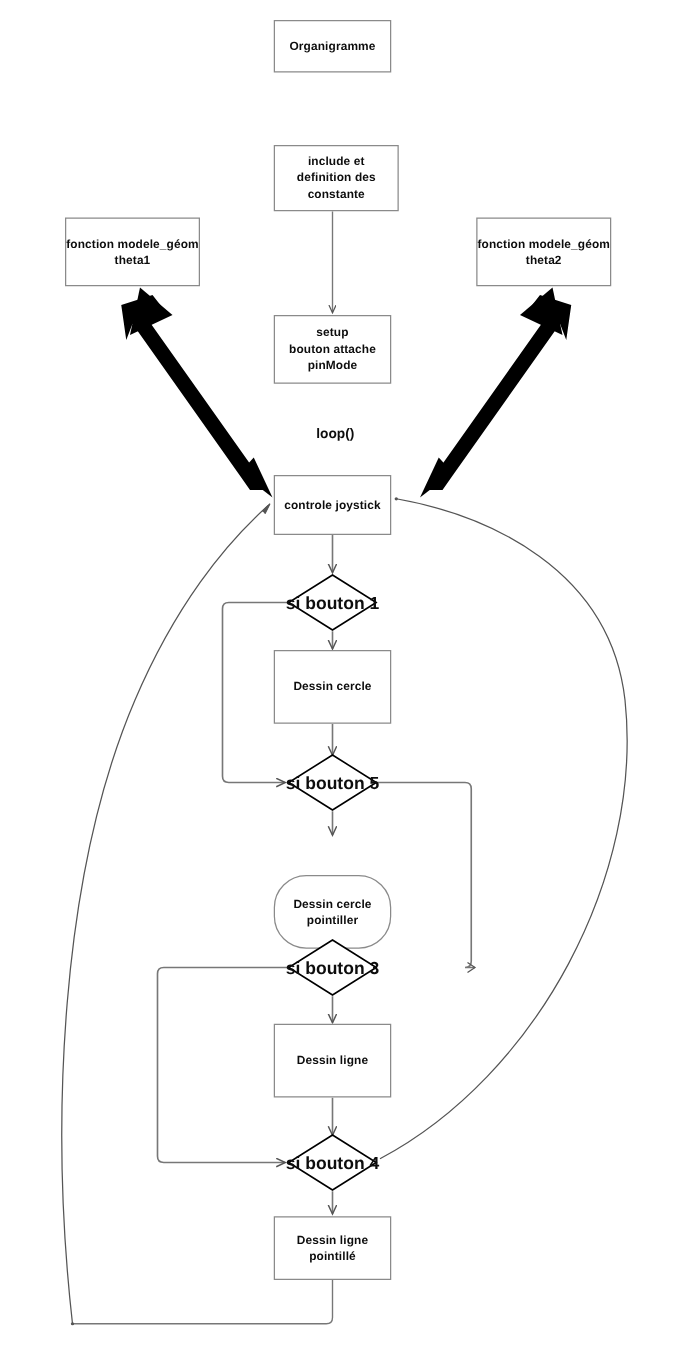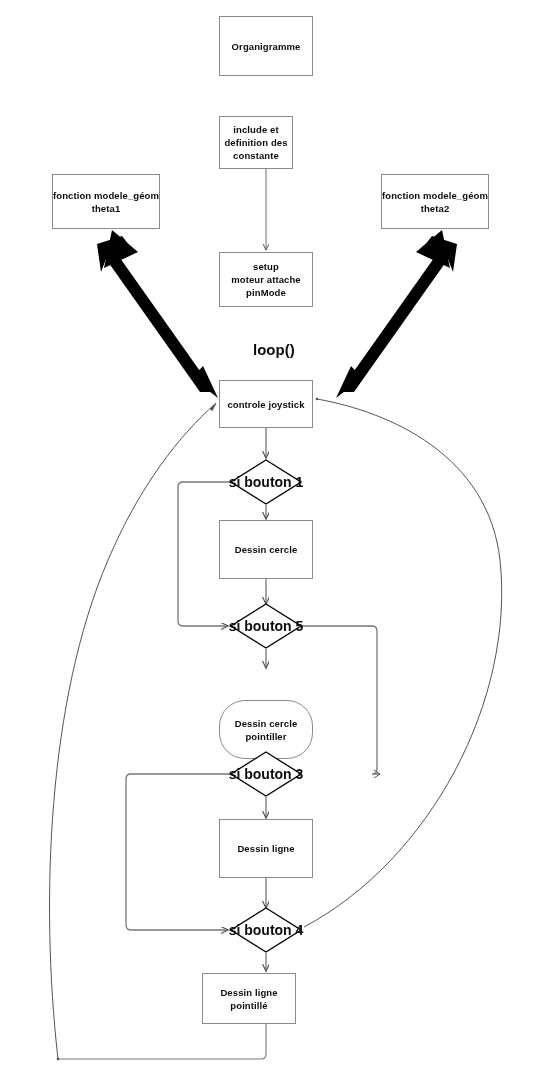--- a/index.html
+++ b/index.html
@@ -54,21 +54,21 @@
   .diamond-label {
     position: relative;
     z-index: 2;
     font-size: 14px;
     font-weight: bold;
     color: #0d0d0d;
     white-space: nowrap;
   }
   .plain-label {
     position: absolute;
-    font-size: 15px;
+    font-size: 11px;
     font-weight: bold;
     color: #0d0d0d;
     white-space: nowrap;
   }
   .box-inner {
     white-space: pre-line;
   }
 </style>
 </head>
 <body>
@@ -124,43 +124,43 @@
       <path d="M218,398 L192,378 L203,366 Z" fill="#000000"></path>
     </g>
 
     <g>
       <path d="M432,236 L421,250 L434,258 L347,381 L340,392 L354,392 L361,382 L448,259 L453,272 L457,244 Z" fill="#000000"></path>
       <path d="M442,230 L416,252 L450,268 Z" fill="#000000"></path>
       <path d="M336,398 L362,378 L351,366 Z" fill="#000000"></path>
     </g>
   </svg>
 
-  <div class="node box" style="left:219px; top:16px; width:94px; height:60px;">
+  <div class="node box" style="left:219px; top:16px; width:94px; height:42px;">
     <span class="box-inner">Organigramme</span>
   </div>
 
-  <div class="node box" style="left:219px; top:116px; width:74px; height:53px;">
+  <div class="node box" style="left:219px; top:116px; width:100px; height:53px;">
     <span class="box-inner">include et
 definition des
 constante</span>
   </div>
 
   <div class="node box" style="left:52px; top:174px; width:108px; height:55px;">
     <span class="box-inner">fonction modele_géom
 theta1</span>
   </div>
 
   <div class="node box" style="left:381px; top:174px; width:108px; height:55px;">
     <span class="box-inner">fonction modele_géom
 theta2</span>
   </div>
 
   <div class="node box" style="left:219px; top:252px; width:94px; height:55px;">
     <span class="box-inner">setup
-moteur attache
+bouton attache
 pinMode</span>
   </div>
 
   <div class="plain-label" style="left:253px; top:341px;">loop()</div>
 
   <div class="node box" style="left:219px; top:380px; width:94px; height:48px;">
     <span class="box-inner">controle joystick</span>
   </div>
 
   <div class="diamond-wrap" style="left:230px; top:459px; width:72px; height:46px;">
@@ -196,17 +196,17 @@
     <span class="box-inner">Dessin ligne</span>
   </div>
 
   <div class="diamond-wrap" style="left:230px; top:907px; width:72px; height:46px;">
     <svg class="diamond-shape" viewBox="0 0 72 46" preserveAspectRatio="none">
       <polygon points="36,1 71,23 36,45 1,23" fill="#ffffff" stroke="#000000" stroke-width="1.3"></polygon>
     </svg>
     <span class="diamond-label">si bouton 4</span>
   </div>
 
-  <div class="node box" style="left:202px; top:973px; width:94px; height:51px;">
+  <div class="node box" style="left:219px; top:973px; width:94px; height:51px;">
     <span class="box-inner">Dessin ligne pointillé</span>
   </div>
 
 </div>
 
 </body></html>

